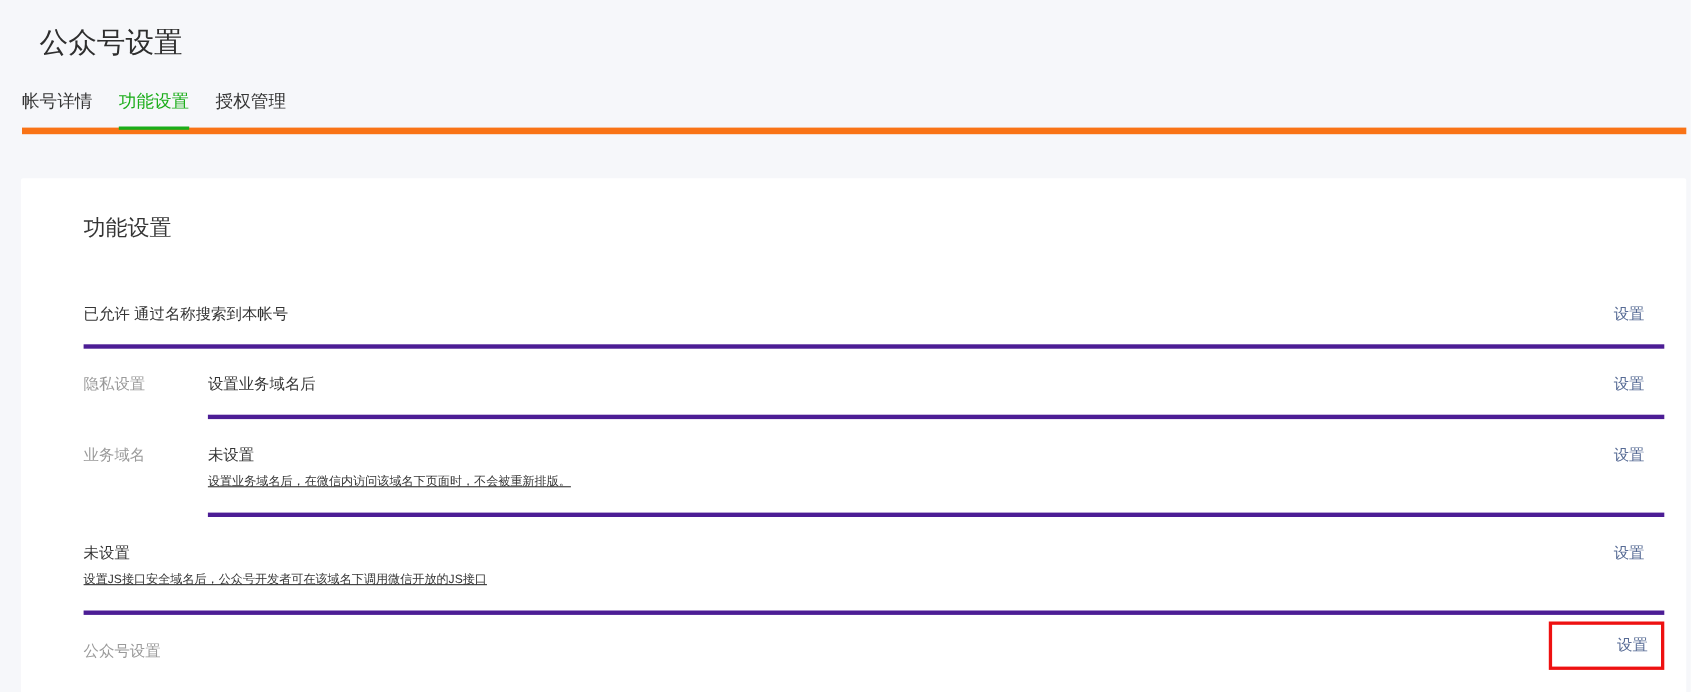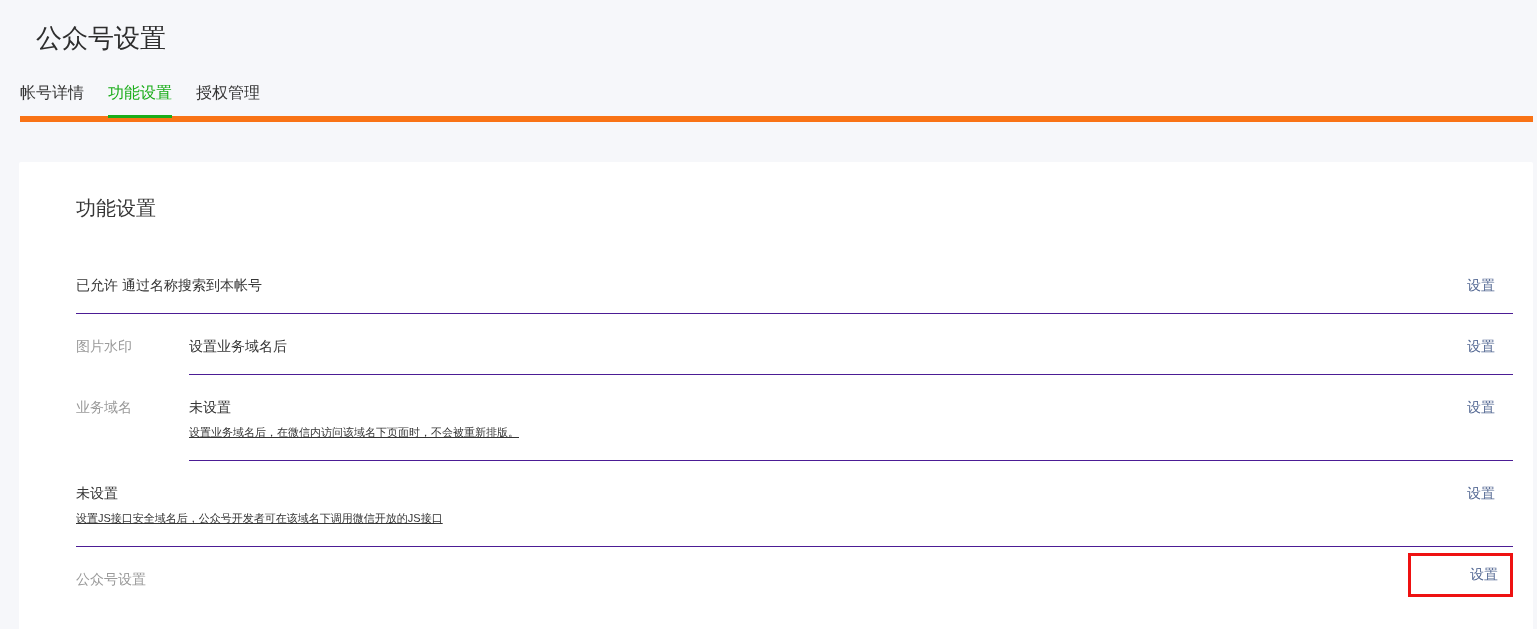--- a/index.html
+++ b/index.html
@@ -40,21 +40,21 @@
     font-size: 20px; font-weight: 400; line-height: 1; color: #353535;
   }
   .row { display: flex; align-items: stretch; }
   .row-label {
     width: 113px; flex-shrink: 0; padding-top: 24px;
     font-size: 14px; line-height: 17px; color: #9a9a9a;
   }
   .row-body {
     flex: 1; display: flex; justify-content: space-between; align-items: flex-start;
     padding: 24px 0 19px;
-    border-bottom: 1px solid #4c1d95;
+    border-bottom: 4px solid #4c1d95;
   }
   .row-main { flex: 1; padding-right: 20px; }
   .row-value { font-size: 14px; line-height: 17px; color: #353535; }
   .row-desc { font-size: 11px; line-height: 17px; color: #353535; margin-top: 8px; text-decoration: underline; }
   .action-link {
     font-size: 14px; line-height: 17px; color: #576b95;
     text-decoration: none; cursor: pointer; white-space: nowrap;
     margin-right: 18px;
   }
   .row.last .row-body { border-bottom: none; position: relative; min-height: 62px; }
@@ -86,21 +86,21 @@
     <div class="row">
       <div class="row-body">
         <div class="row-main">
           <div class="row-value">已允许 通过名称搜索到本帐号</div>
         </div>
         <a class="action-link">设置</a>
       </div>
     </div>
 
     <div class="row">
-      <div class="row-label">图片水印</div>
+      <div class="row-label">隐私设置</div>
       <div class="row-body">
         <div class="row-main">
           <div class="row-value">设置业务域名后</div>
         </div>
         <a class="action-link">设置</a>
       </div>
     </div>
 
     <div class="row">
       <div class="row-label">业务域名</div>

